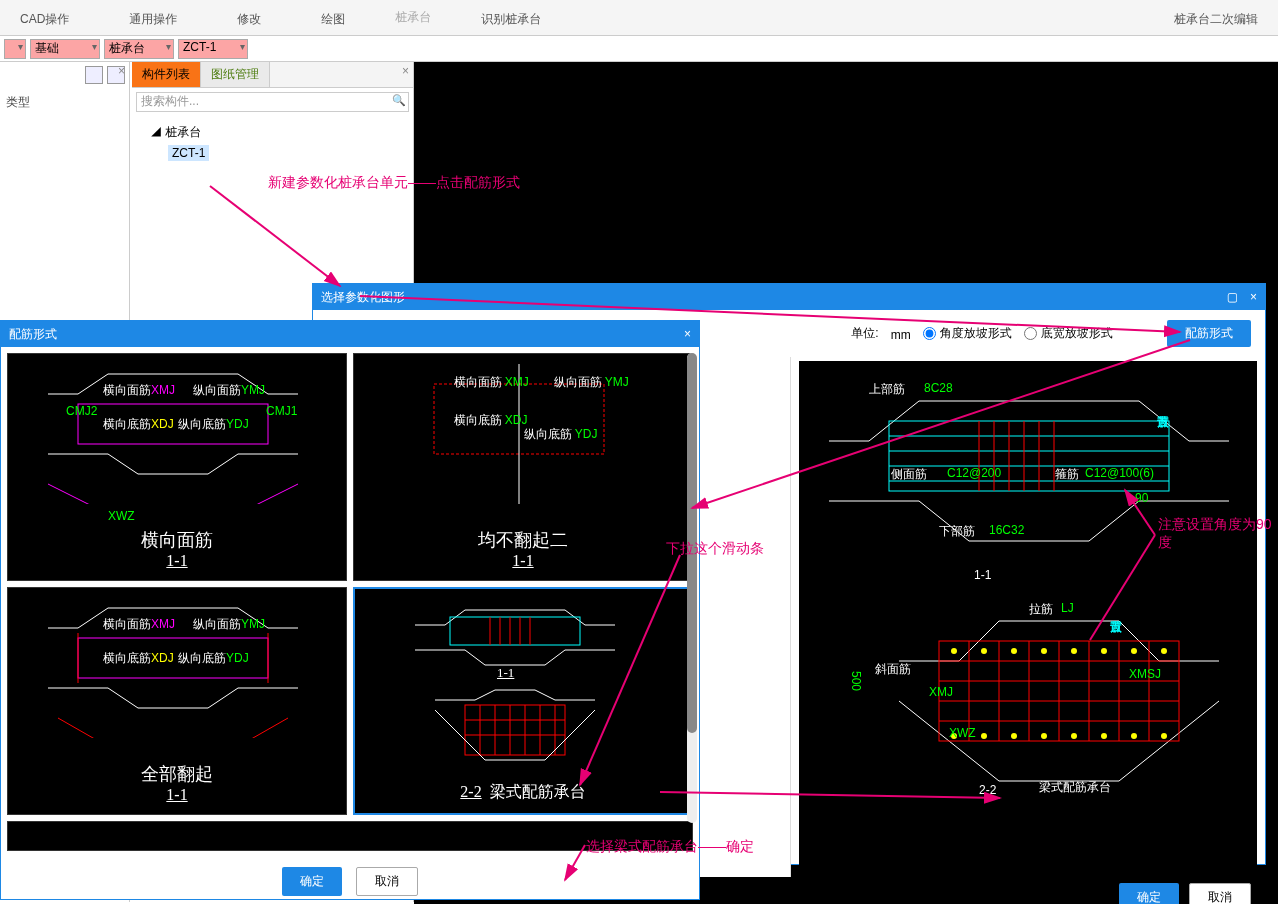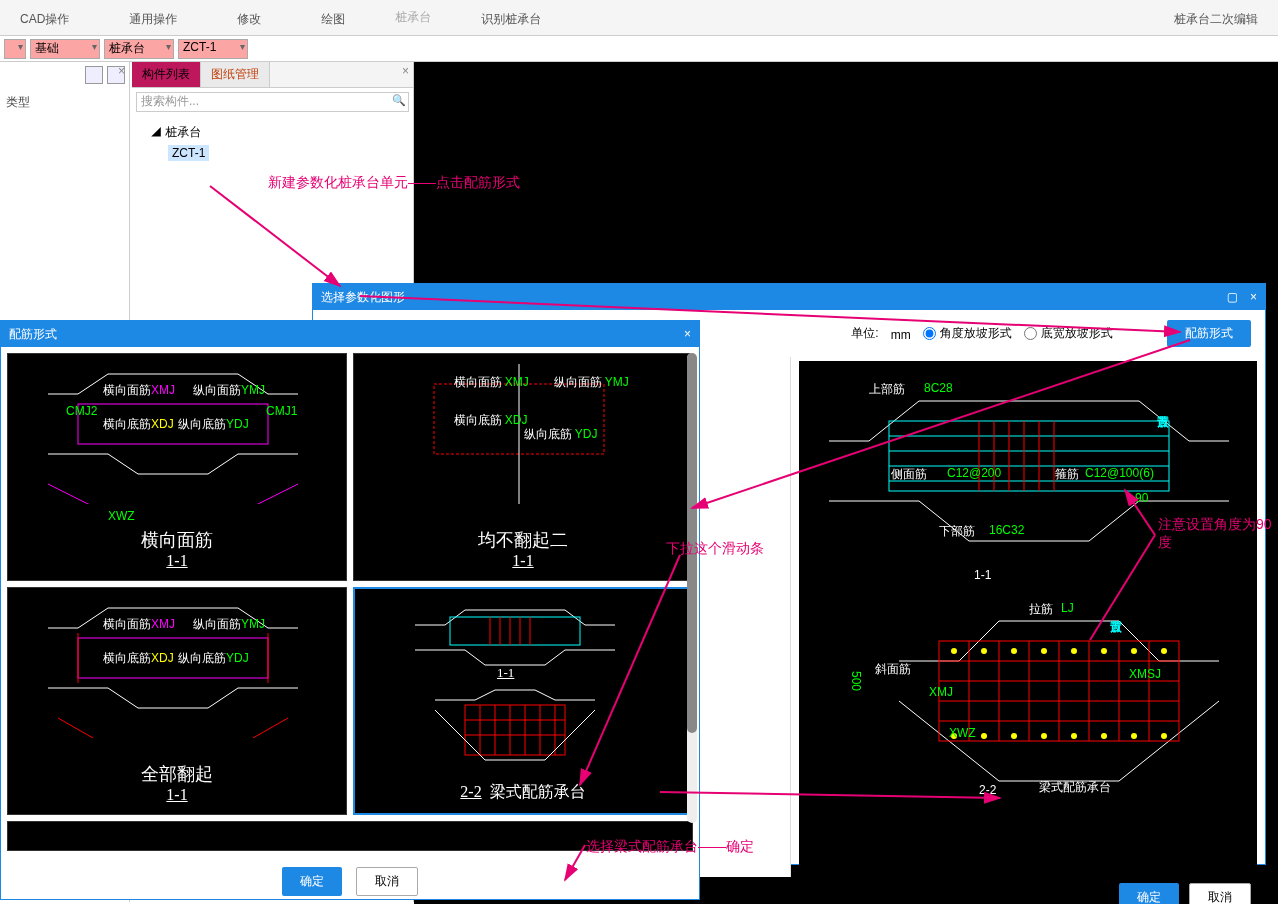--- a/index.html
+++ b/index.html
@@ -9,22 +9,22 @@
 .ribbon-label{border-top:2px solid #84cc16;padding:17px 10px;margin-top:2px}
 .dropdown-bar{height:26px;background:#fff;border-bottom:1px solid #ccc;display:flex;align-items:center;gap:4px;padding:2px 4px}
 .dd{border:1px solid #aaa;height:20px;padding:0 16px 0 4px;background:#fca5a5;position:relative;min-width:70px}
 .dd::after{content:"▾";position:absolute;right:2px;top:1px;color:#666;font-size:10px}
 .left-panel{position:absolute;left:0;top:62px;width:130px;height:840px;background:#fff;border-right:1px solid #ccc}
 .panel-x{position:absolute;right:4px;top:2px;color:#888;cursor:pointer}
 .panel-tools{display:flex;gap:4px;padding:4px;justify-content:flex-end}
 .tool-ico{width:18px;height:18px;border:1px solid #999;background:#eef}
 .mid-panel{position:absolute;left:132px;top:62px;width:282px;height:840px;background:#fff;border-right:1px solid #ccc}
 .tabs{display:flex;border-bottom:1px solid #ccc;background:#f4f4f4}
-.tab{padding:4px 10px;border-right:1px solid #ccc;background:#be185d}
-.tab.inactive{background:#eaeaea;color:#c2410c}
+.tab{padding:4px 10px;border-right:1px solid #ccc;background:#f97316}
+.tab.inactive{background:#eaeaea;color:#4d7c0f}
 .toolbar{display:flex;gap:6px;padding:4px;border-bottom:1px solid #ddd;align-items:center}
 .tb-btn{display:flex;align-items:center;gap:2px;padding:2px 4px;cursor:pointer}
 .tb-ico{width:14px;height:14px;background:#4a90d9;display:inline-block}
 .search{margin:4px;border:1px solid #ccc;height:20px;padding:0 18px 0 4px;position:relative;color:#999}
 .search::after{content:"🔍";position:absolute;right:2px;top:1px;font-size:11px}
 .tree{padding:6px 4px}
 .tree-node{padding:2px 0 2px 14px}
 .tree-sel{background:#cde6ff;display:inline-block;padding:1px 4px}
 .canvas{position:absolute;left:414px;top:62px;right:0;bottom:0;background:#000}
 

